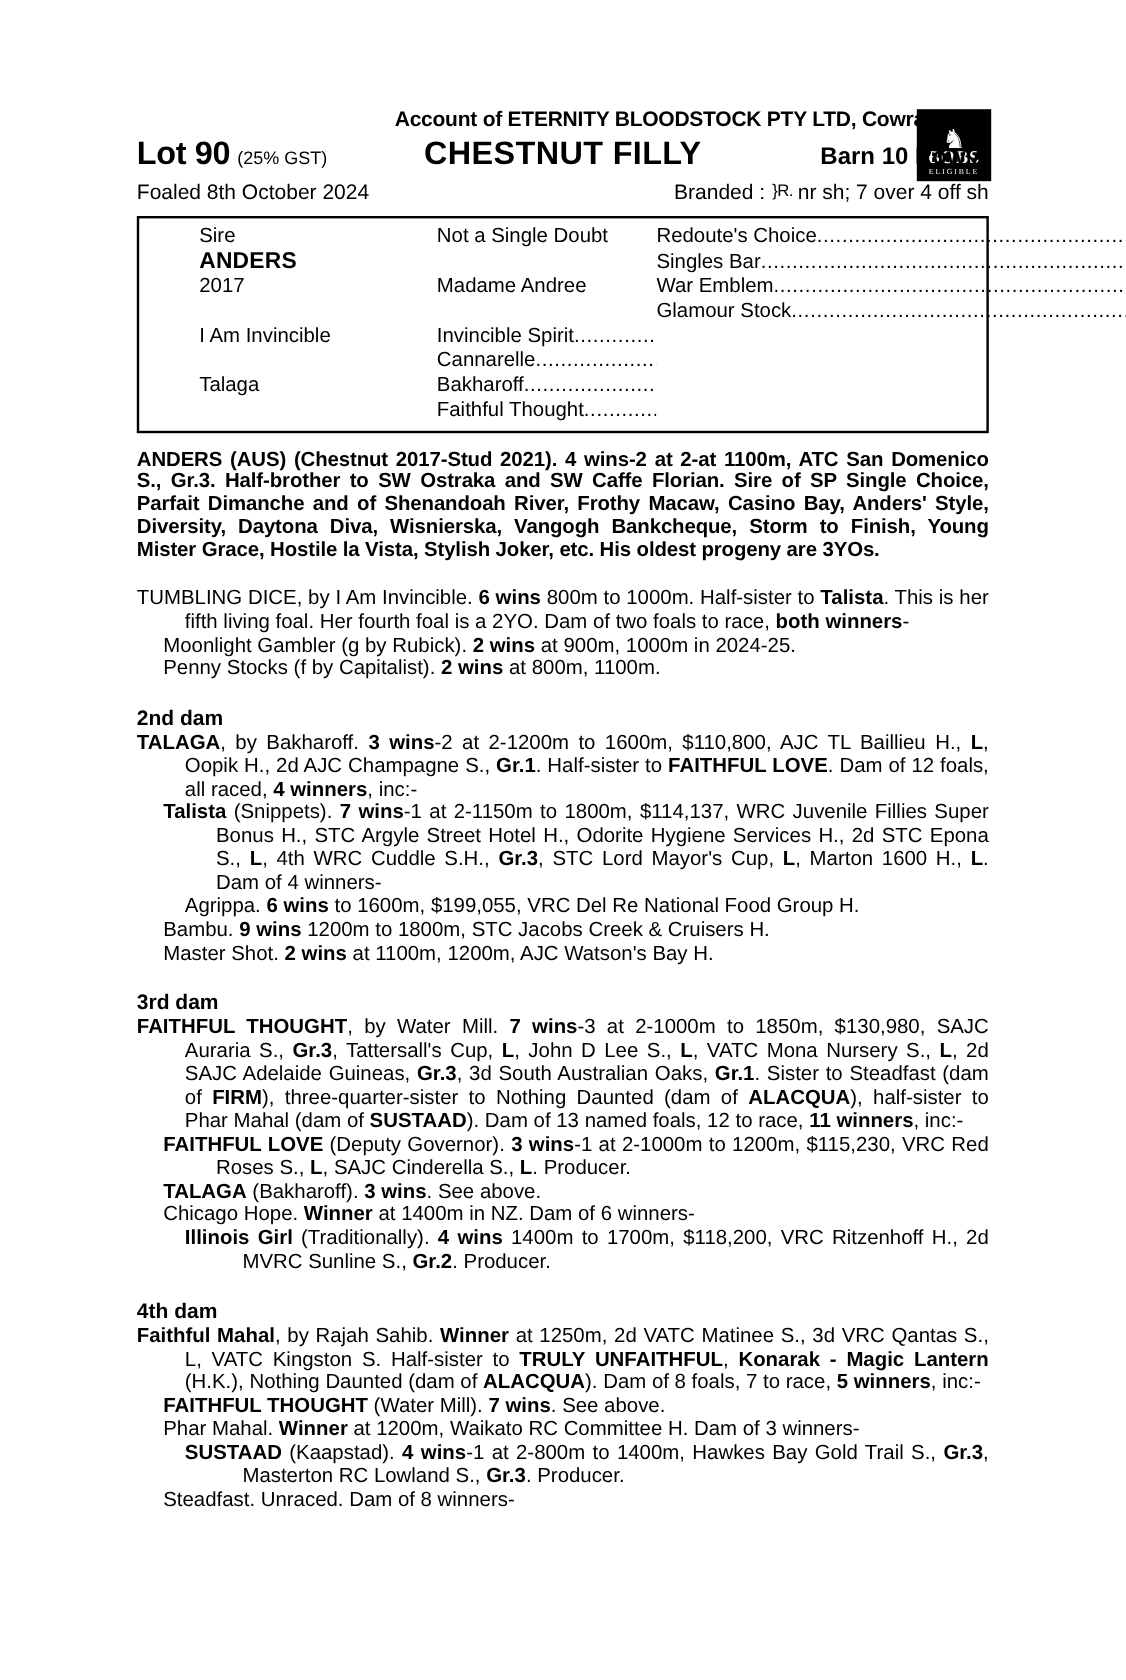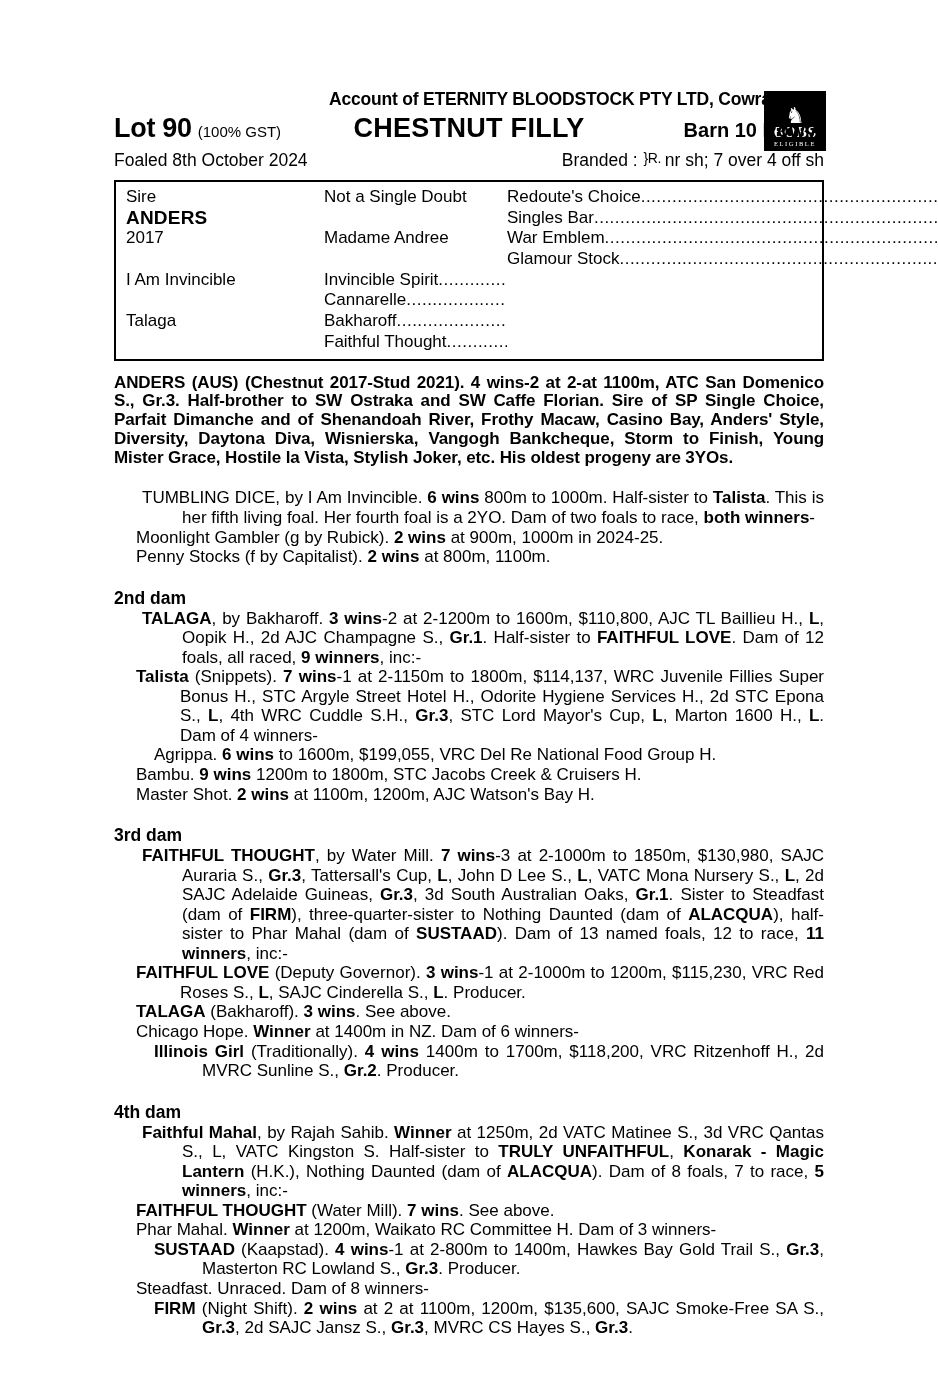--- a/index.html
+++ b/index.html
@@ -18,57 +18,57 @@
   .lot-line{display:flex;align-items:baseline;position:relative;margin-top:3px;}
   .lot{font-size:27px;font-weight:bold;letter-spacing:-0.3px;}
   .gst{font-size:15px;margin-left:6px;}
   .title{position:absolute;left:50%;transform:translateX(-50%);font-size:27px;font-weight:bold;letter-spacing:0.3px;white-space:nowrap;}
   .barn{margin-left:auto;font-size:20px;font-weight:bold;text-align:center;}
   .foal-line{display:flex;justify-content:space-between;font-size:17.5px;margin-top:6px;}
   .brand-mark{font-size:14px;position:relative;top:-3px;margin:0 4px 0 6px;letter-spacing:-0.5px;}
 
   
   .ped{border:2px solid #000;margin-top:9px;padding:5px 8px 6px 10px;}
-  .ped-block{display:grid;grid-template-columns:198px 183px 1fr;}
+  .ped-block{display:grid;grid-template-columns:198px 183px 1fr;margin-left:40px;}
   .ped-line{height:20.7px;line-height:20.7px;font-size:17px;white-space:nowrap;overflow:hidden;}
   .ped-name{font-weight:800;font-size:19px;letter-spacing:0.2px;}
   .gp-row{display:flex;align-items:baseline;}
   .gp-left{white-space:nowrap;}
   .dots{flex:1 1 auto;overflow:hidden;white-space:nowrap;min-width:6px;}
   .dots::after{content:"........................................................................................";letter-spacing:0.5px;}
 
   
   .blurb{font-weight:bold;font-size:17px;line-height:1.105;text-align:justify;margin-top:13px;letter-spacing:-0.1px;}
 
   
   .section{margin-top:21px;}
   .sec-head{font-weight:bold;font-size:17.5px;}
   .entry{font-size:17px;line-height:1.15;text-align:justify;}
-  .lvl0{padding-left:40px;text-indent:-40px;margin-left:28px;}
+  .lvl0{padding-left:40px;text-indent:-40px;}
   .lvl1{padding-left:66px;text-indent:-44px;}
   .lvl2{padding-left:88px;text-indent:-48px;}
   b{font-weight:bold;}
 </style>
 </head>
 <body>
 
 <div class="page">
 
   <div class="header">
     <div class="logo">
       <div class="logo-horse">♞</div>
       <div class="logo-text">BOBS</div>
       <div class="logo-sub">ELIGIBLE</div>
     </div>
 
     <div class="account">Account of ETERNITY BLOODSTOCK PTY LTD, Cowra, NSW.</div>
 
     <div class="lot-line">
       <span class="lot">Lot 90</span>
-      <span class="gst">(100% GST)</span>
+      <span class="gst">(25% GST)</span>
       <span class="title">CHESTNUT FILLY</span>
       <span class="barn">Barn 10 Row A</span>
     </div>
 
     <div class="foal-line">
       <span>Foaled 8th October 2024</span>
       <span>
         <span>Branded :</span><span class="brand-mark">}R.</span><span>nr sh; 7 over 4 off sh</span>
       </span>
     </div>
@@ -141,21 +141,21 @@
   <div class="blurb"><b>ANDERS (AUS) (Chestnut 2017-Stud 2021). 4 wins-2 at 2-at 1100m, ATC San Domenico S., Gr.3. Half-brother to SW Ostraka and SW Caffe Florian. Sire of SP Single Choice, Parfait Dimanche and of Shenandoah River, Frothy Macaw, Casino Bay, Anders' Style, Diversity, Daytona Diva, Wisnierska, Vangogh Bankcheque, Storm to Finish, Young Mister Grace, Hostile la Vista, Stylish Joker, etc. His oldest progeny are 3YOs.</b></div>
 
   <div class="section">
     <div class="entry lvl0">TUMBLING DICE, by I Am Invincible. <b>6 wins</b> 800m to 1000m. Half-sister to <b>Talista</b>. This is her fifth living foal. Her fourth foal is a 2YO. Dam of two foals to race, <b>both winners</b>-</div>
     <div class="entry lvl1">Moonlight Gambler (g by Rubick). <b>2 wins</b> at 900m, 1000m in 2024-25.</div>
     <div class="entry lvl1">Penny Stocks (f by Capitalist). <b>2 wins</b> at 800m, 1100m.</div>
   </div>
 
   <div class="section">
     <div class="sec-head">2nd dam</div>
-    <div class="entry lvl0"><b>TALAGA</b>, by Bakharoff. <b>3 wins</b>-2 at 2-1200m to 1600m, $110,800, AJC TL Baillieu H., <b>L</b>, Oopik H., 2d AJC Champagne S., <b>Gr.1</b>. Half-sister to <b>FAITHFUL LOVE</b>. Dam of 12 foals, all raced, <b>9 winners</b>, inc:-</div>
+    <div class="entry lvl0"><b>TALAGA</b>, by Bakharoff. <b>3 wins</b>-2 at 2-1200m to 1600m, $110,800, AJC TL Baillieu H., <b>L</b>, Oopik H., 2d AJC Champagne S., <b>Gr.1</b>. Half-sister to <b>FAITHFUL LOVE</b>. Dam of 12 foals, all raced, <b>4 winners</b>, inc:-</div>
     <div class="entry lvl1"><b>Talista</b> (Snippets). <b>7 wins</b>-1 at 2-1150m to 1800m, $114,137, WRC Juvenile Fillies Super Bonus H., STC Argyle Street Hotel H., Odorite Hygiene Services H., 2d STC Epona S., <b>L</b>, 4th WRC Cuddle S.H., <b>Gr.3</b>, STC Lord Mayor's Cup, <b>L</b>, Marton 1600 H., <b>L</b>. Dam of 4 winners-</div>
     <div class="entry lvl2">Agrippa. <b>6 wins</b> to 1600m, $199,055, VRC Del Re National Food Group H.</div>
     <div class="entry lvl1">Bambu. <b>9 wins</b> 1200m to 1800m, STC Jacobs Creek &amp; Cruisers H.</div>
     <div class="entry lvl1">Master Shot. <b>2 wins</b> at 1100m, 1200m, AJC Watson's Bay H.</div>
   </div>
 
   <div class="section">
     <div class="sec-head">3rd dam</div>
     <div class="entry lvl0"><b>FAITHFUL THOUGHT</b>, by Water Mill. <b>7 wins</b>-3 at 2-1000m to 1850m, $130,980, SAJC Auraria S., <b>Gr.3</b>, Tattersall's Cup, <b>L</b>, John D Lee S., <b>L</b>, VATC Mona Nursery S., <b>L</b>, 2d SAJC Adelaide Guineas, <b>Gr.3</b>, 3d South Australian Oaks, <b>Gr.1</b>. Sister to Steadfast (dam of <b>FIRM</b>), three-quarter-sister to Nothing Daunted (dam of <b>ALACQUA</b>), half-sister to Phar Mahal (dam of <b>SUSTAAD</b>). Dam of 13 named foals, 12 to race, <b>11 winners</b>, inc:-</div>
     <div class="entry lvl1"><b>FAITHFUL LOVE</b> (Deputy Governor). <b>3 wins</b>-1 at 2-1000m to 1200m, $115,230, VRC Red Roses S., <b>L</b>, SAJC Cinderella S., <b>L</b>. Producer.</div>
@@ -164,16 +164,15 @@
     <div class="entry lvl2"><b>Illinois Girl</b> (Traditionally). <b>4 wins</b> 1400m to 1700m, $118,200, VRC Ritzenhoff H., 2d MVRC Sunline S., <b>Gr.2</b>. Producer.</div>
   </div>
 
   <div class="section">
     <div class="sec-head">4th dam</div>
     <div class="entry lvl0"><b>Faithful Mahal</b>, by Rajah Sahib. <b>Winner</b> at 1250m, 2d VATC Matinee S., 3d VRC Qantas S., L, VATC Kingston S. Half-sister to <b>TRULY UNFAITHFUL</b>, <b>Konarak - Magic Lantern</b> (H.K.), Nothing Daunted (dam of <b>ALACQUA</b>). Dam of 8 foals, 7 to race, <b>5 winners</b>, inc:-</div>
     <div class="entry lvl1"><b>FAITHFUL THOUGHT</b> (Water Mill). <b>7 wins</b>. See above.</div>
     <div class="entry lvl1">Phar Mahal. <b>Winner</b> at 1200m, Waikato RC Committee H. Dam of 3 winners-</div>
     <div class="entry lvl2"><b>SUSTAAD</b> (Kaapstad). <b>4 wins</b>-1 at 2-800m to 1400m, Hawkes Bay Gold Trail S., <b>Gr.3</b>, Masterton RC Lowland S., <b>Gr.3</b>. Producer.</div>
     <div class="entry lvl1">Steadfast. Unraced. Dam of 8 winners-</div>
-    <div class="entry lvl2"><b>FIRM</b> (Night Shift). <b>2 wins</b> at 2 at 1100m, 1200m, $135,600, SAJC Smoke-Free SA S., <b>Gr.3</b>, 2d SAJC Jansz S., <b>Gr.3</b>, MVRC CS Hayes S., <b>Gr.3</b>.</div>
   </div>
 
 </div>
 
 </body></html>

